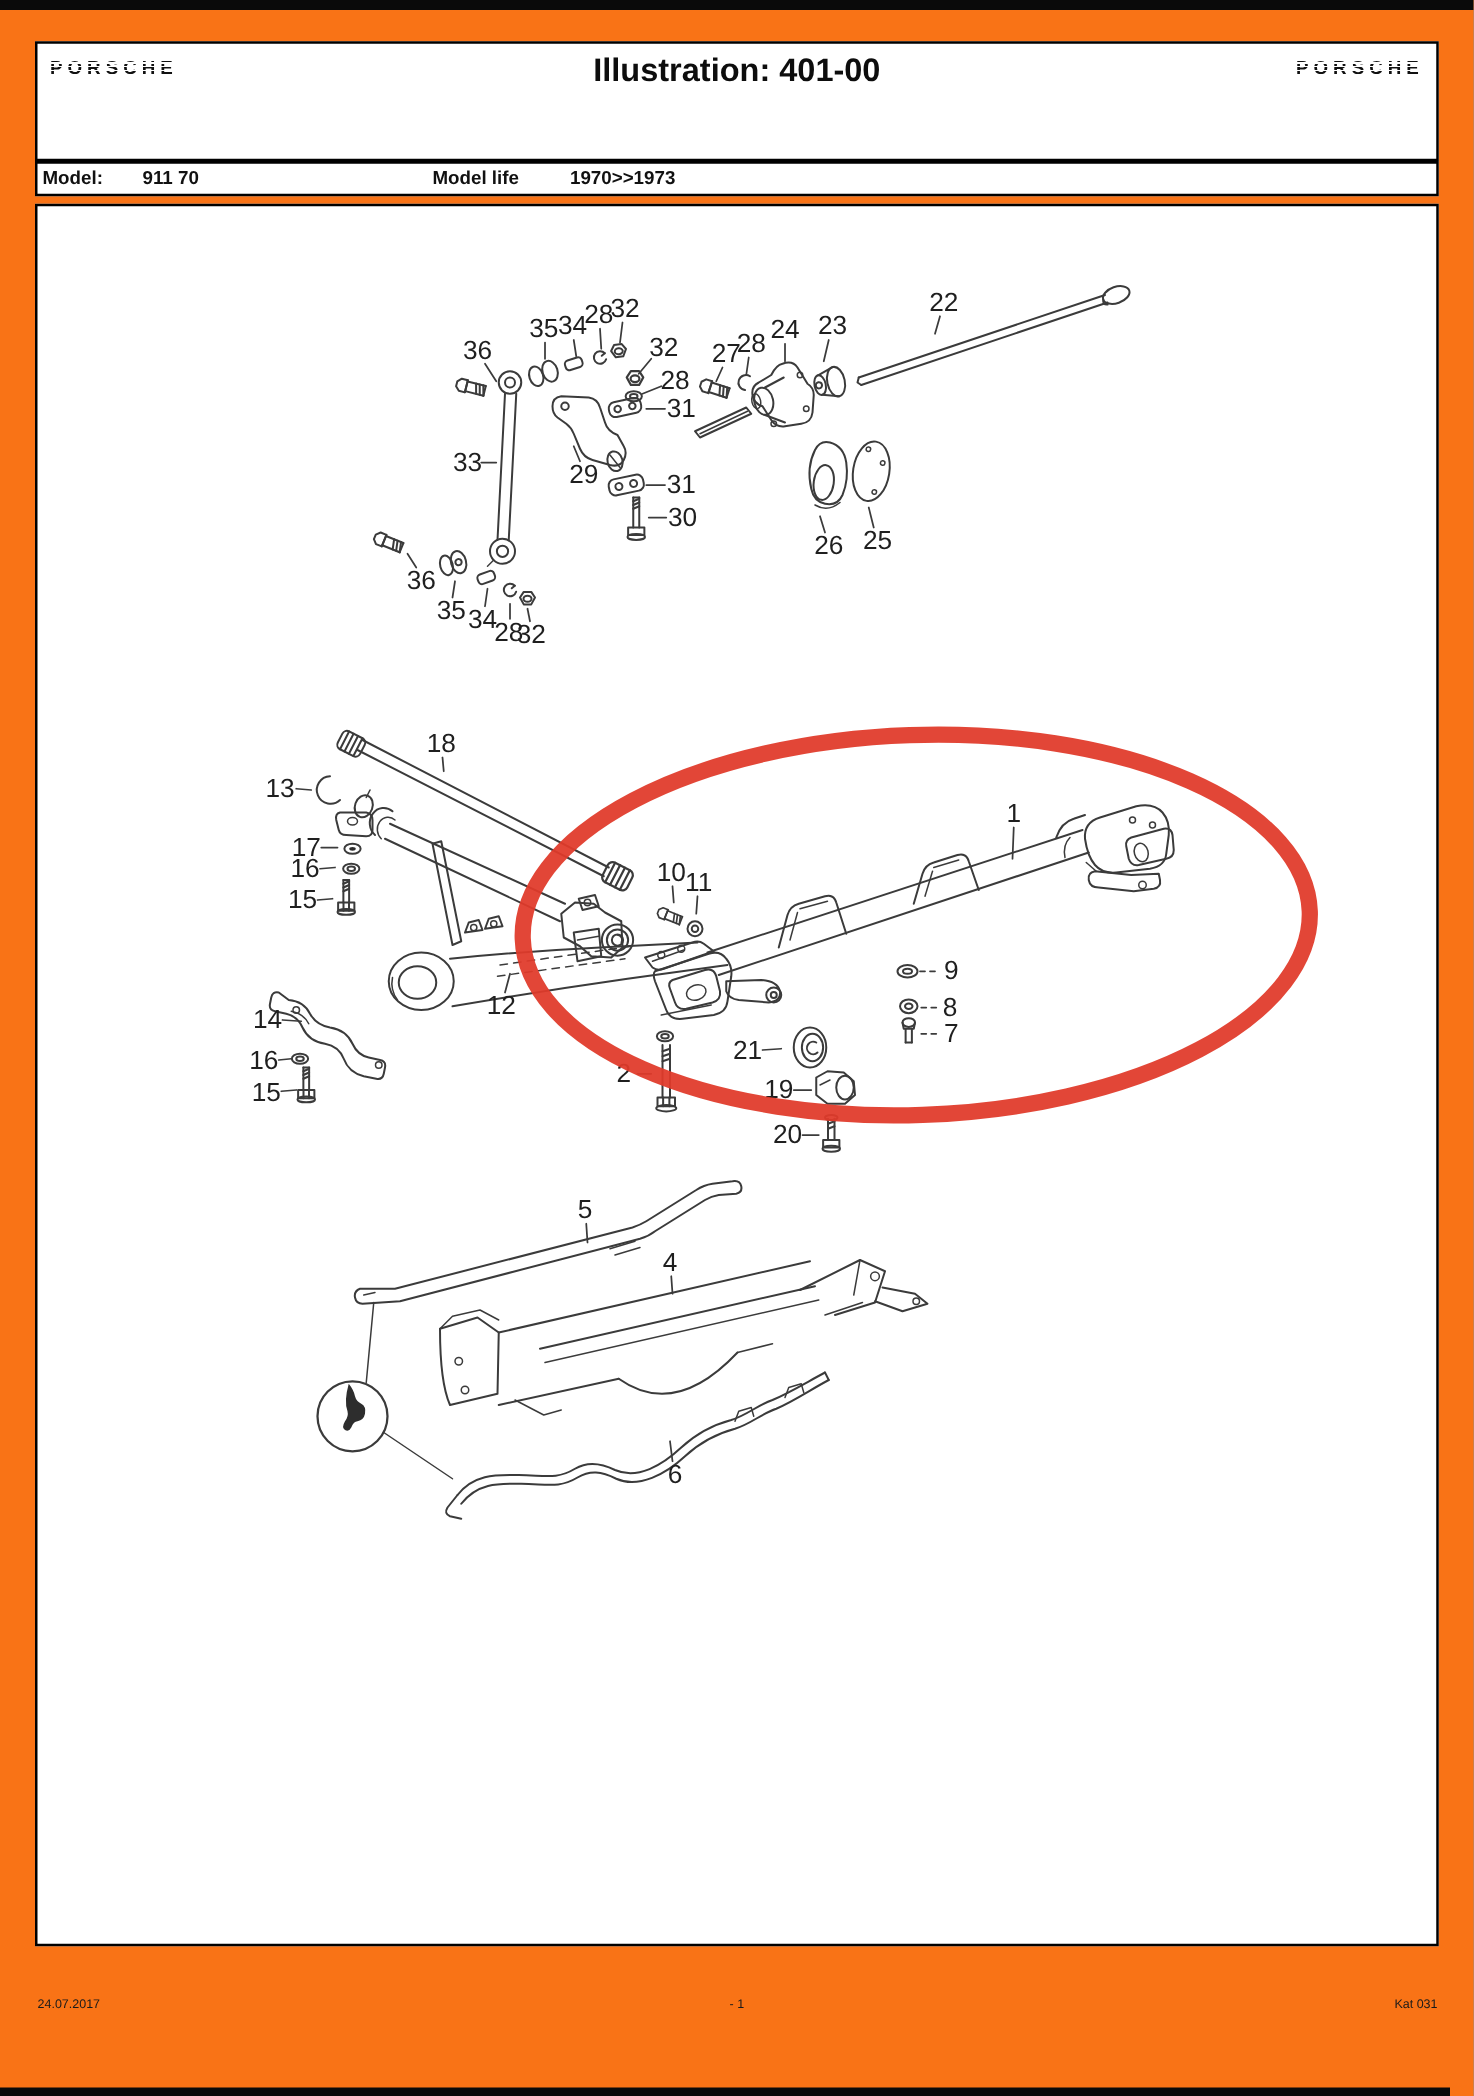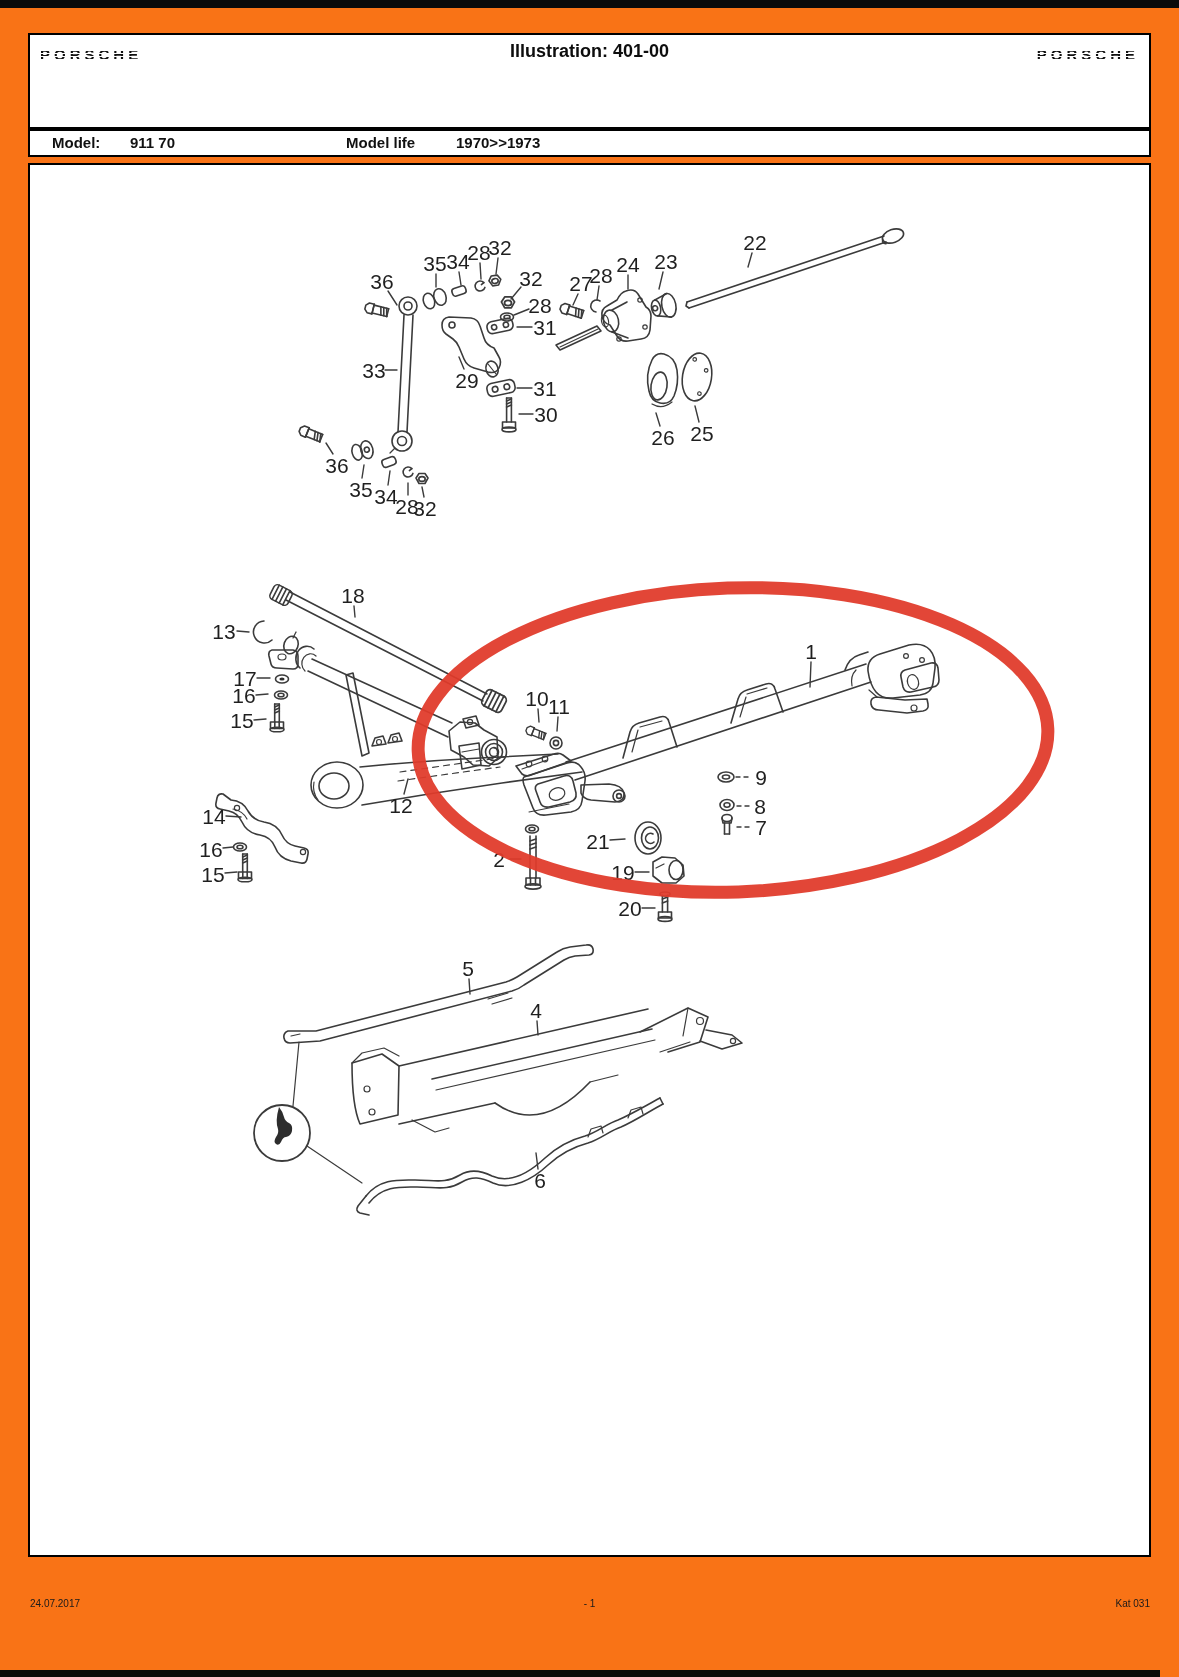--- a/index.html
+++ b/index.html
@@ -6,26 +6,26 @@
   .page{position:relative;width:1179px;height:1677px;background:#f97316;overflow:hidden;
         font-family:"Liberation Sans",sans-serif;color:#111;}
   .topbar{position:absolute;left:0;top:0;width:1179px;height:8px;background:#0a0a0a;}
   .bottombar{position:absolute;left:0;top:1670px;width:1160px;height:7px;background:#0a0a0a;}
   .header-box{position:absolute;left:28px;top:33px;width:1119px;height:92px;border:2px solid #000;background:#fff;}
   .logo{position:absolute;top:11px;font-weight:bold;font-size:15px;letter-spacing:4px;color:#111;display:inline-block;}
   .logo::after{content:"";position:absolute;inset:2px 0 3px 0;
       background:repeating-linear-gradient(180deg,rgba(255,255,255,0) 0 2px,#ffffff 2px 3px);pointer-events:none;}
   .logo.left{left:10px;}
   .logo.right{right:10px;}
-  .title{position:absolute;left:0;right:0;top:6px;text-align:center;font-size:18px;font-weight:bold;color:#0d0d0d;}
+  .title{position:absolute;left:0;right:0;top:6px;text-align:center;font-size:26px;font-weight:bold;color:#0d0d0d;}
   .model-bar{position:absolute;left:28px;top:128px;width:1119px;height:24px;border-left:2px solid #000;border-right:2px solid #000;
       border-top:3px solid #000;border-bottom:2px solid #000;background:#fff;font-weight:bold;font-size:15px;}
   .model-bar span{position:absolute;top:3px;white-space:pre;}
-  .m-label{left:22px;text-align:center;}
-  .m-value{left:100px;}
+  .m-label{left:4px;text-align:center;}
+  .m-value{left:84px;}
   .l-label{left:316px;}
   .l-value{left:426px;text-align:center;}
   .diagram-box{position:absolute;left:28px;top:163px;width:1119px;height:1390px;border:2px solid #000;background:#fff;}
   .footer{position:absolute;left:0;top:1598px;width:1179px;height:20px;font-size:10px;color:#1a1a1a;}
   .f-date{position:absolute;left:30px;}
   .f-page{position:absolute;left:0;right:0;text-align:center;}
   .f-kat{position:absolute;right:29px;}
   
   svg .ln, svg path, svg line, svg circle, svg ellipse, svg rect, svg polygon, svg polyline{
       fill:none;stroke:#3b3b3b;stroke-width:1.6;stroke-linecap:round;stroke-linejoin:round;}

